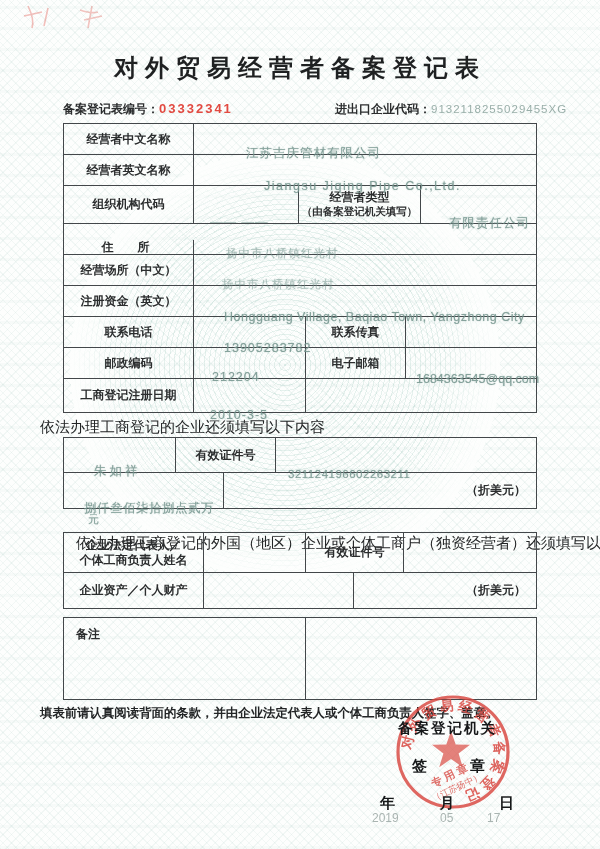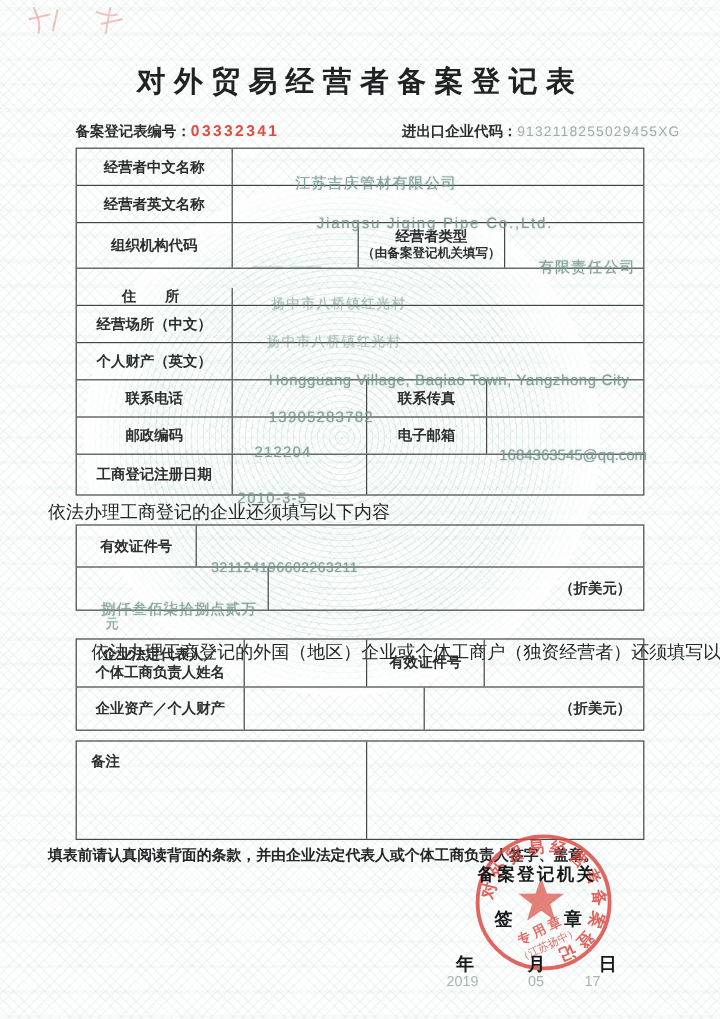--- a/index.html
+++ b/index.html
@@ -109,21 +109,21 @@
     </div>
 
     <div class="t-row" style="height:31px;">
       <div class="cell lb" style="width:130px;">经营场所（中文）</div>
       <div class="cell grow">
         <span class="fill" style="left:28px;bottom:-7px;opacity:.55;font-size:11.5px;">扬中市八桥镇红光村</span>
       </div>
     </div>
 
     <div class="t-row" style="height:31px;">
-      <div class="cell lb" style="width:130px;">个人财产（英文）</div>
+      <div class="cell lb" style="width:130px;">注册资金（英文）</div>
       <div class="cell grow">
         <span class="fill" style="left:30px;bottom:-8px;letter-spacing:.5px;">Hongguang Village, Baqiao Town, Yangzhong City</span>
       </div>
     </div>
 
     <div class="t-row" style="height:31px;">
       <div class="cell lb" style="width:130px;">联系电话</div>
       <div class="cell" style="width:112px;">
         <span class="fill" style="left:30px;bottom:-8px;">13905283782</span>
       </div>
@@ -138,30 +138,33 @@
       </div>
       <div class="cell lb" style="width:100px;">电子邮箱</div>
       <div class="cell grow">
         <span class="fill" style="left:10px;bottom:-8px;letter-spacing:0;">1684363545@qq.com</span>
       </div>
     </div>
 
     <div class="t-row" style="height:33px;">
       <div class="cell lb" style="width:130px;">工商登记注册日期</div>
       <div class="cell" style="width:112px;">
-        <span class="fill" style="left:4px;bottom:-10px;margin-top:32px;">2010-3-5</span>
+        <span class="fill" style="left:16px;bottom:-10px;margin-top:32px;">2010-3-5</span>
       </div>
       <div class="cell grow"></div>
     </div>
   </div>
 
   <div class="sec-head" style="top:418px;">依法办理工商登记的企业还须填写以下内容</div>
 
   <div class="tbl" style="top:437px;">
     <div class="t-row" style="height:35px;">
+      <div class="cell" style="width:112px;">
+        <span class="fill" style="left:30px;bottom:-8px;letter-spacing:3px;">朱如祥</span>
+      </div>
       <div class="cell lb" style="width:100px;">有效证件号</div>
       <div class="cell grow">
         <span class="fill" style="left:12px;bottom:-8px;font-size:11.5px;letter-spacing:.5px;">321124196602263211</span>
       </div>
     </div>
     <div class="t-row" style="height:35px;">
       <div class="cell" style="width:160px;">
         <span class="fill" style="left:20px;bottom:-9px;letter-spacing:.5px;">捌仟叁佰柒拾捌点贰万</span>
         <span class="fill" style="left:24px;top:calc(100% + 4px);font-size:11px;">元</span>
       </div>

